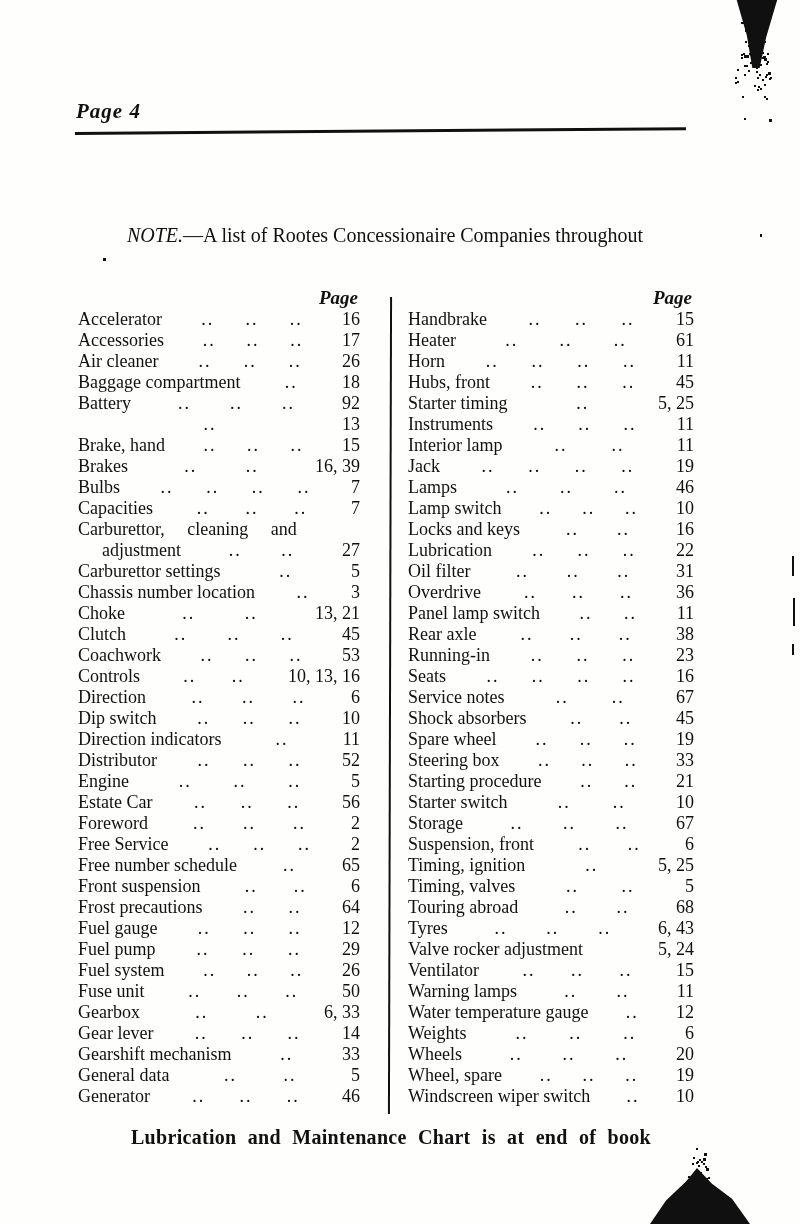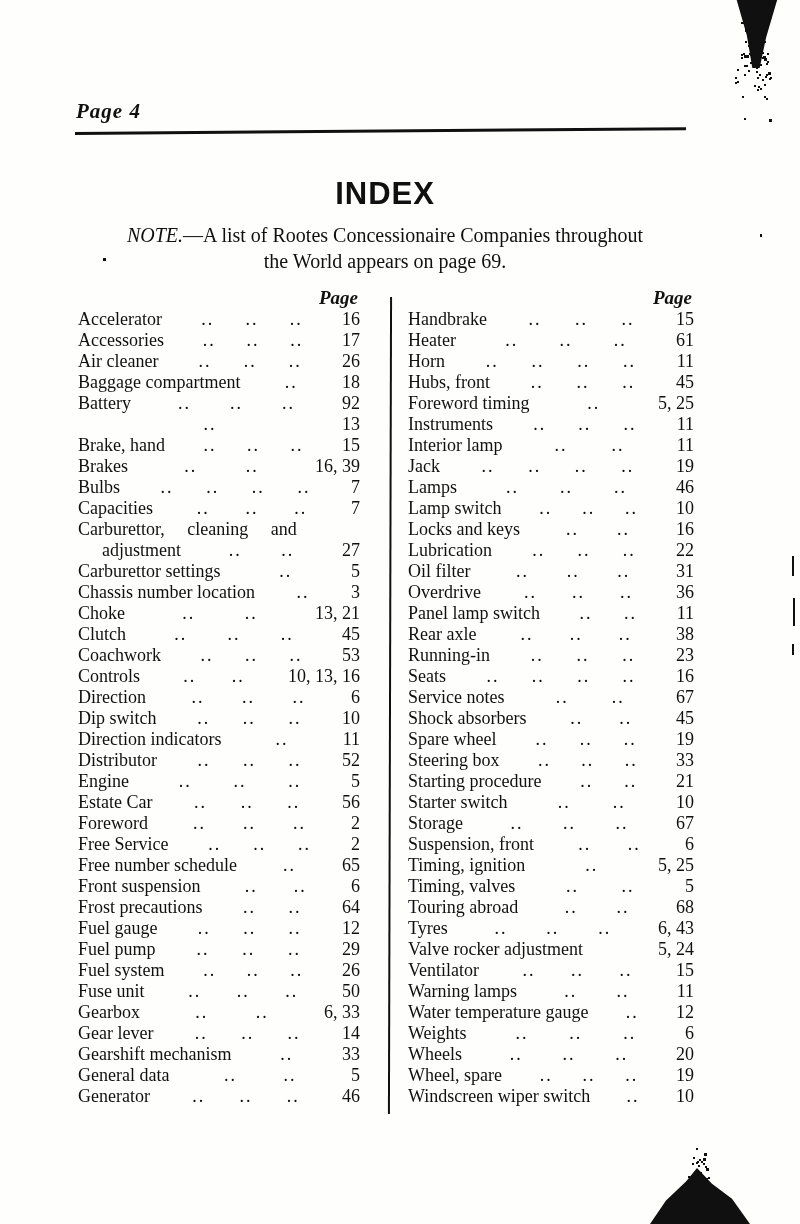--- a/index.html
+++ b/index.html
@@ -86,25 +86,23 @@
 <body>
 
 <div class="page">
 
   <div class="content">
 
     <div class="page-header">Page 4</div>
 
     <div class="header-rule"></div>
 
-    <div class="title">INDEX</div>
 
     <div class="note">
       <span class="note-prefix">NOTE.</span><span>—A list of Rootes Concessionaire Companies throughout</span><br>
-      <span>the World appears on page 69.</span>
     </div>
 
     <div class="columns">
       <div class="col col-left">
         <div class="page-heading">Page</div>
         <div>
             <div class="entry-row">
               <span class="lbl">Accelerator</span>
               <span class="dots">
                 <span>..</span>
@@ -459,21 +457,21 @@
             <div class="entry-row">
               <span class="lbl">Hubs, front</span>
               <span class="dots">
                 <span>..</span>
                 <span>..</span>
                 <span>..</span>
               </span>
               <span class="pg">45</span>
             </div>
             <div class="entry-row">
-              <span class="lbl">Foreword timing</span>
+              <span class="lbl">Starter timing</span>
               <span class="dots">
                 <span>..</span>
               </span>
               <span class="pg">5, 25</span>
             </div>
             <div class="entry-row">
               <span class="lbl">Instruments</span>
               <span class="dots">
                 <span>..</span>
                 <span>..</span>
@@ -747,20 +745,21 @@
               <span class="lbl">Windscreen wiper switch</span>
               <span class="dots">
                 <span>..</span>
               </span>
               <span class="pg">10</span>
             </div>
           </div>
       </div>
     </div>
 
+    <div class="footer-line">Lubrication and Maintenance Chart is at end of book</div>
 
   </div>
 
   <div class="blob-top-right"></div>
   <div class="blob-bottom-right"></div>
   <div class="ink" style="left:103px;top:258px;width:3px;height:3px;"></div>
   <div class="ink" style="left:760px;top:234px;width:2px;height:3px;"></div>
   <div class="ink" style="left:792px;top:556px;width:2px;height:20px;"></div>
   <div class="ink" style="left:793px;top:598px;width:2px;height:28px;"></div>
   <div class="ink" style="left:792px;top:644px;width:2px;height:11px;"></div>

